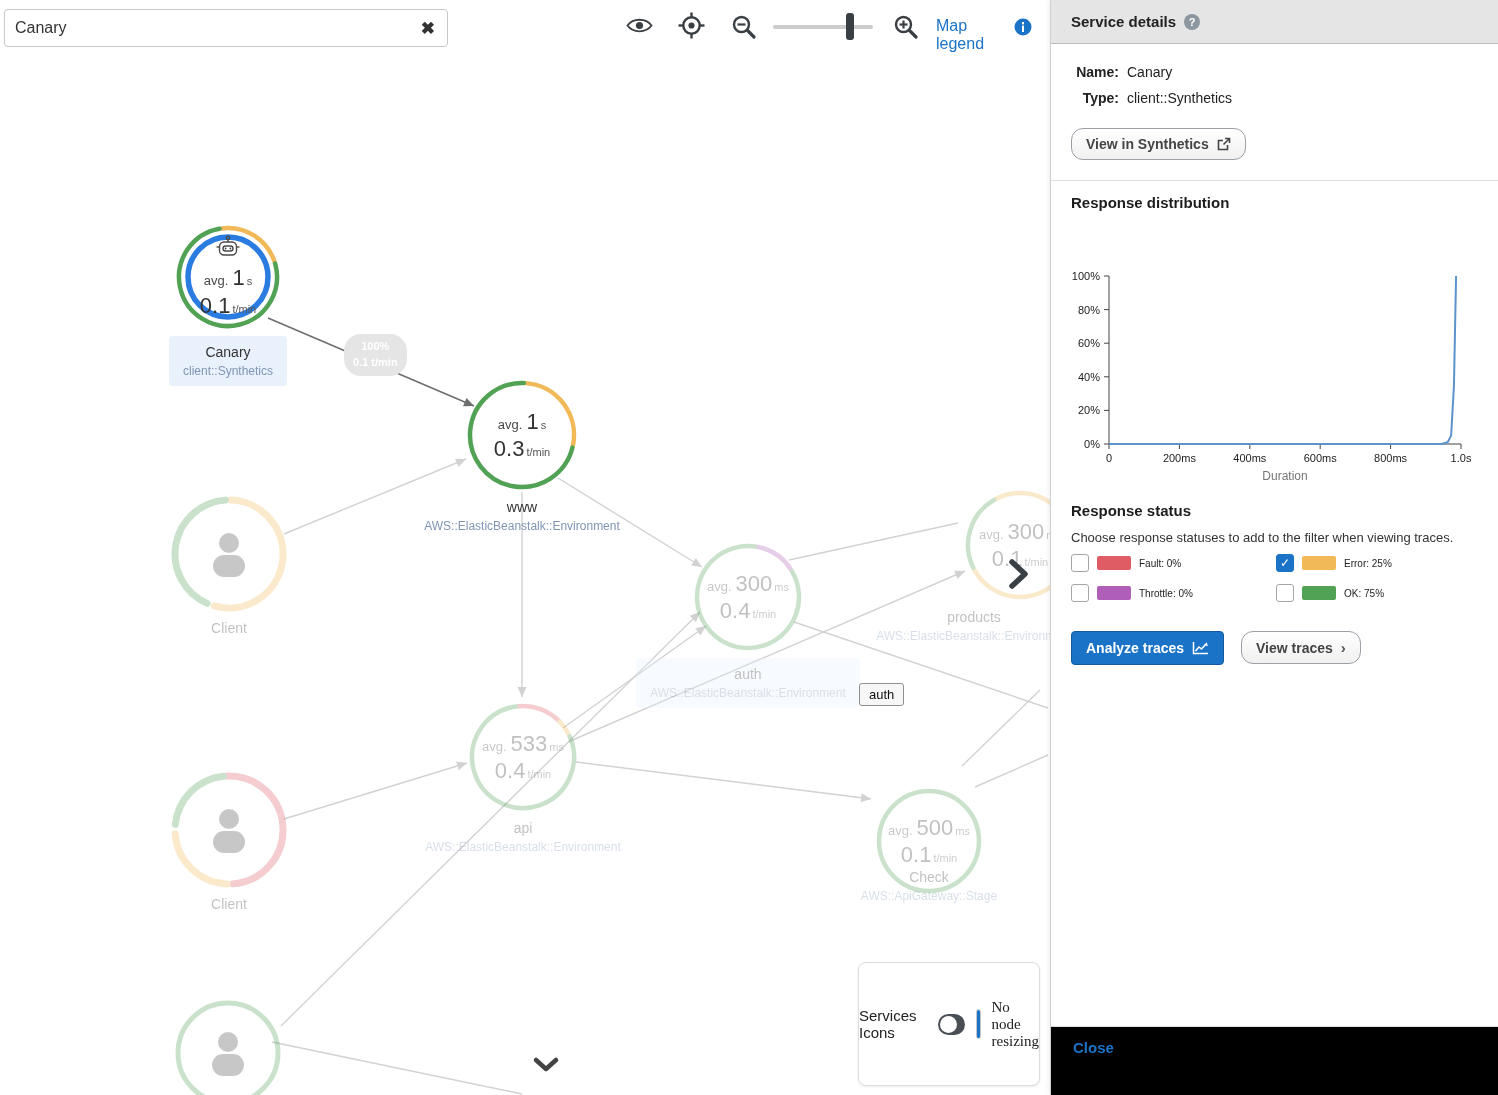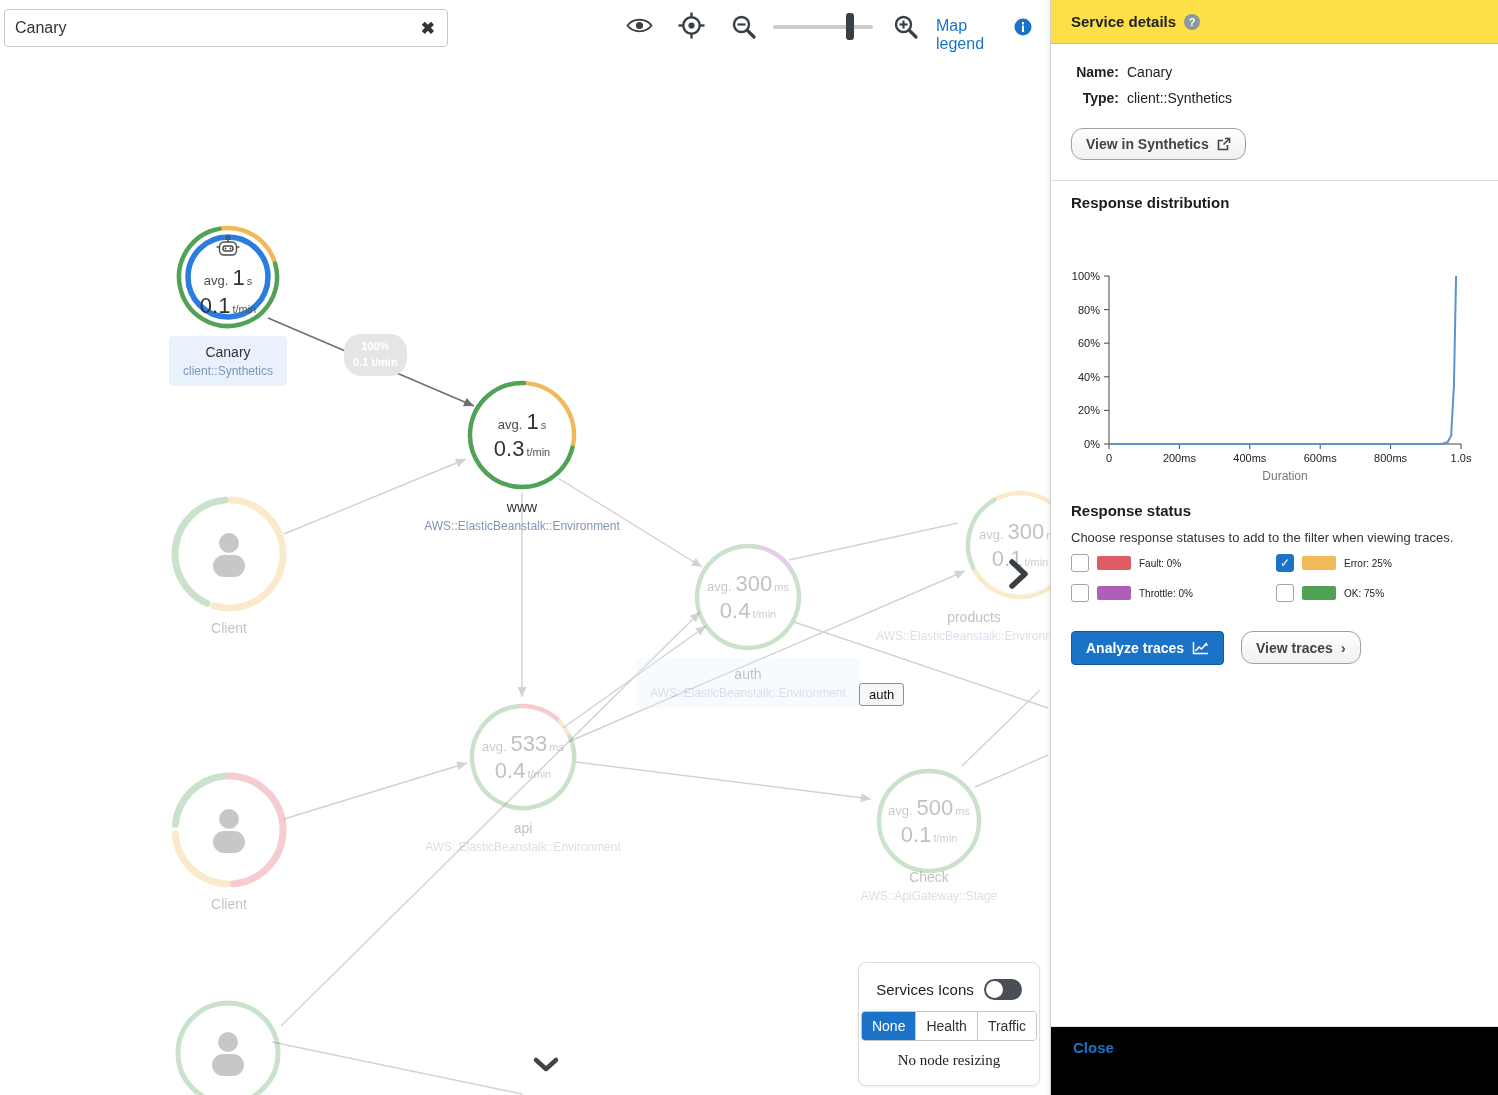--- a/index.html
+++ b/index.html
@@ -45,37 +45,37 @@
   .map-tooltip{
     position:absolute;left:859px;top:683px;background:#f7f7f7;border:1px solid #8f8f8f;
     border-radius:3px;padding:3px 9px;font-size:13px;color:#111;z-index:4;
   }
   .chev-right{position:absolute;left:1005px;top:557px;z-index:4;cursor:pointer;background:none;border:none;padding:0;}
   .chev-down{position:absolute;left:532px;top:1056px;z-index:4;cursor:pointer;background:none;border:none;padding:0;}
   
   .controls-card{
     position:absolute;left:858px;top:962px;width:180px;height:122px;background:#fff;
     border:1px solid #ddd;border-radius:8px;box-shadow:0 1px 3px rgba(0,0,0,.08);z-index:5;
-    display:flex;flex-direction:column;align-items:center;justify-content:center;gap:11px;
+    display:flex;flex-direction:row;align-items:center;justify-content:center;gap:11px;
   }
   .svc-row{display:flex;align-items:center;gap:10px;font-size:15px;color:#222;}
   .toggle{width:38px;height:21px;border-radius:11px;background:#4a4f55;position:relative;cursor:pointer;}
   .toggle .knob{position:absolute;left:2px;top:2px;width:17px;height:17px;border-radius:50%;background:#fff;}
   .mode-group{display:flex;border:1px solid #c5c5c5;border-radius:4px;overflow:hidden;}
   .mode-btn{font-size:14px;padding:6px 10px;background:#fff;color:#333;border:none;border-right:1px solid #c5c5c5;cursor:pointer;}
   .mode-btn:last-child{border-right:none;}
   .mode-btn.sel{background:#1b73c8;color:#fff;}
   .resize-note{font-size:15px;color:#222;font-family:Liberation Serif, serif;}
   
   .panel{
     position:absolute;left:1050px;top:0;width:448px;height:1095px;background:#fff;
     border-left:1px solid #d0d0d0;z-index:10;box-shadow:-2px 0 4px rgba(0,0,0,.06);
   }
   .panel-header{
-    height:43px;background:#fde047;border-bottom:1px solid #bdbdbd;display:flex;align-items:center;
+    height:43px;background:#e5e5e5;border-bottom:1px solid #bdbdbd;display:flex;align-items:center;
     padding:0 20px;gap:8px;font-size:15px;font-weight:bold;color:#222;
   }
   .help-icon{width:16px;height:16px;border-radius:50%;background:#8d979f;color:#fff;font-size:11px;font-weight:bold;
     display:inline-flex;align-items:center;justify-content:center;}
   .panel-body{position:absolute;left:0;right:0;top:44px;bottom:45px;padding:0 20px;}
   .kv{position:absolute;font-size:14px;}
   .kv .k{font-weight:bold;display:inline-block;width:48px;text-align:right;margin-right:8px;}
   .btn-secondary{
     display:inline-flex;align-items:center;gap:8px;background:linear-gradient(#fff,#f0f0f0);
     border:1px solid #9aa0a6;border-radius:12px;font:bold 14px "Liberation Sans",sans-serif;color:#444;
@@ -214,21 +214,21 @@
           <path d="M 111.7151385591502 65.43548008991797 A 52 52 0 0 1 102.06888370749726 90.5648331192086" fill="none" stroke="#52a256" stroke-width="4.5" stroke-linecap="round"></path>
           <path d="M 100.97655918754955 92.01439671693423 A 52 52 0 0 1 14.086725171335807 84.41252126486634" fill="none" stroke="#f2b959" stroke-width="4.5" stroke-linecap="round"></path>
           <path d="M 13.262709592443315 82.79529963303202 A 52 52 0 0 1 33.99999999999998 14.966679003209208" fill="none" stroke="#52a256" stroke-width="4.5" stroke-linecap="round"></path>
         </svg>
         <div class="node-body">
           <div class="stat-line"><span class="avg-label">avg.</span><span class="stat-big">300</span><span class="stat-unit">ms</span></div>
           <div class="stat-line"><span class="stat-big">0.1</span><span class="stat-unit">t/min</span></div>
         </div>
       </div>
       <div class="node-label faded" style="left: 824px; top: 607px;"><div class="label-inner"><div class="label-name">products</div><div class="label-type">AWS::ElasticBeanstalk::Environment</div></div></div>
-      <div class="node faded" style="left: 871px; top: 763px; width: 116px; height: 116px;">
+      <div class="node faded" style="left: 871px; top: 783px; width: 116px; height: 116px;">
         <svg class="ring" width="116" height="116">
           <circle cx="58" cy="58" r="50" fill="none" stroke="#52a256" stroke-width="4.5"></circle>
         </svg>
         <div class="node-body">
           <div class="stat-line"><span class="avg-label">avg.</span><span class="stat-big">500</span><span class="stat-unit">ms</span></div>
           <div class="stat-line"><span class="stat-big">0.1</span><span class="stat-unit">t/min</span></div>
         </div>
       </div>
       <div class="node-label faded" style="left: 779px; top: 867px;"><div class="label-inner"><div class="label-name">Check</div><div class="label-type">AWS::ApiGateway::Stage</div></div></div>
       <div class="node faded" style="left: 167px; top: 768px; width: 124px; height: 124px;">

